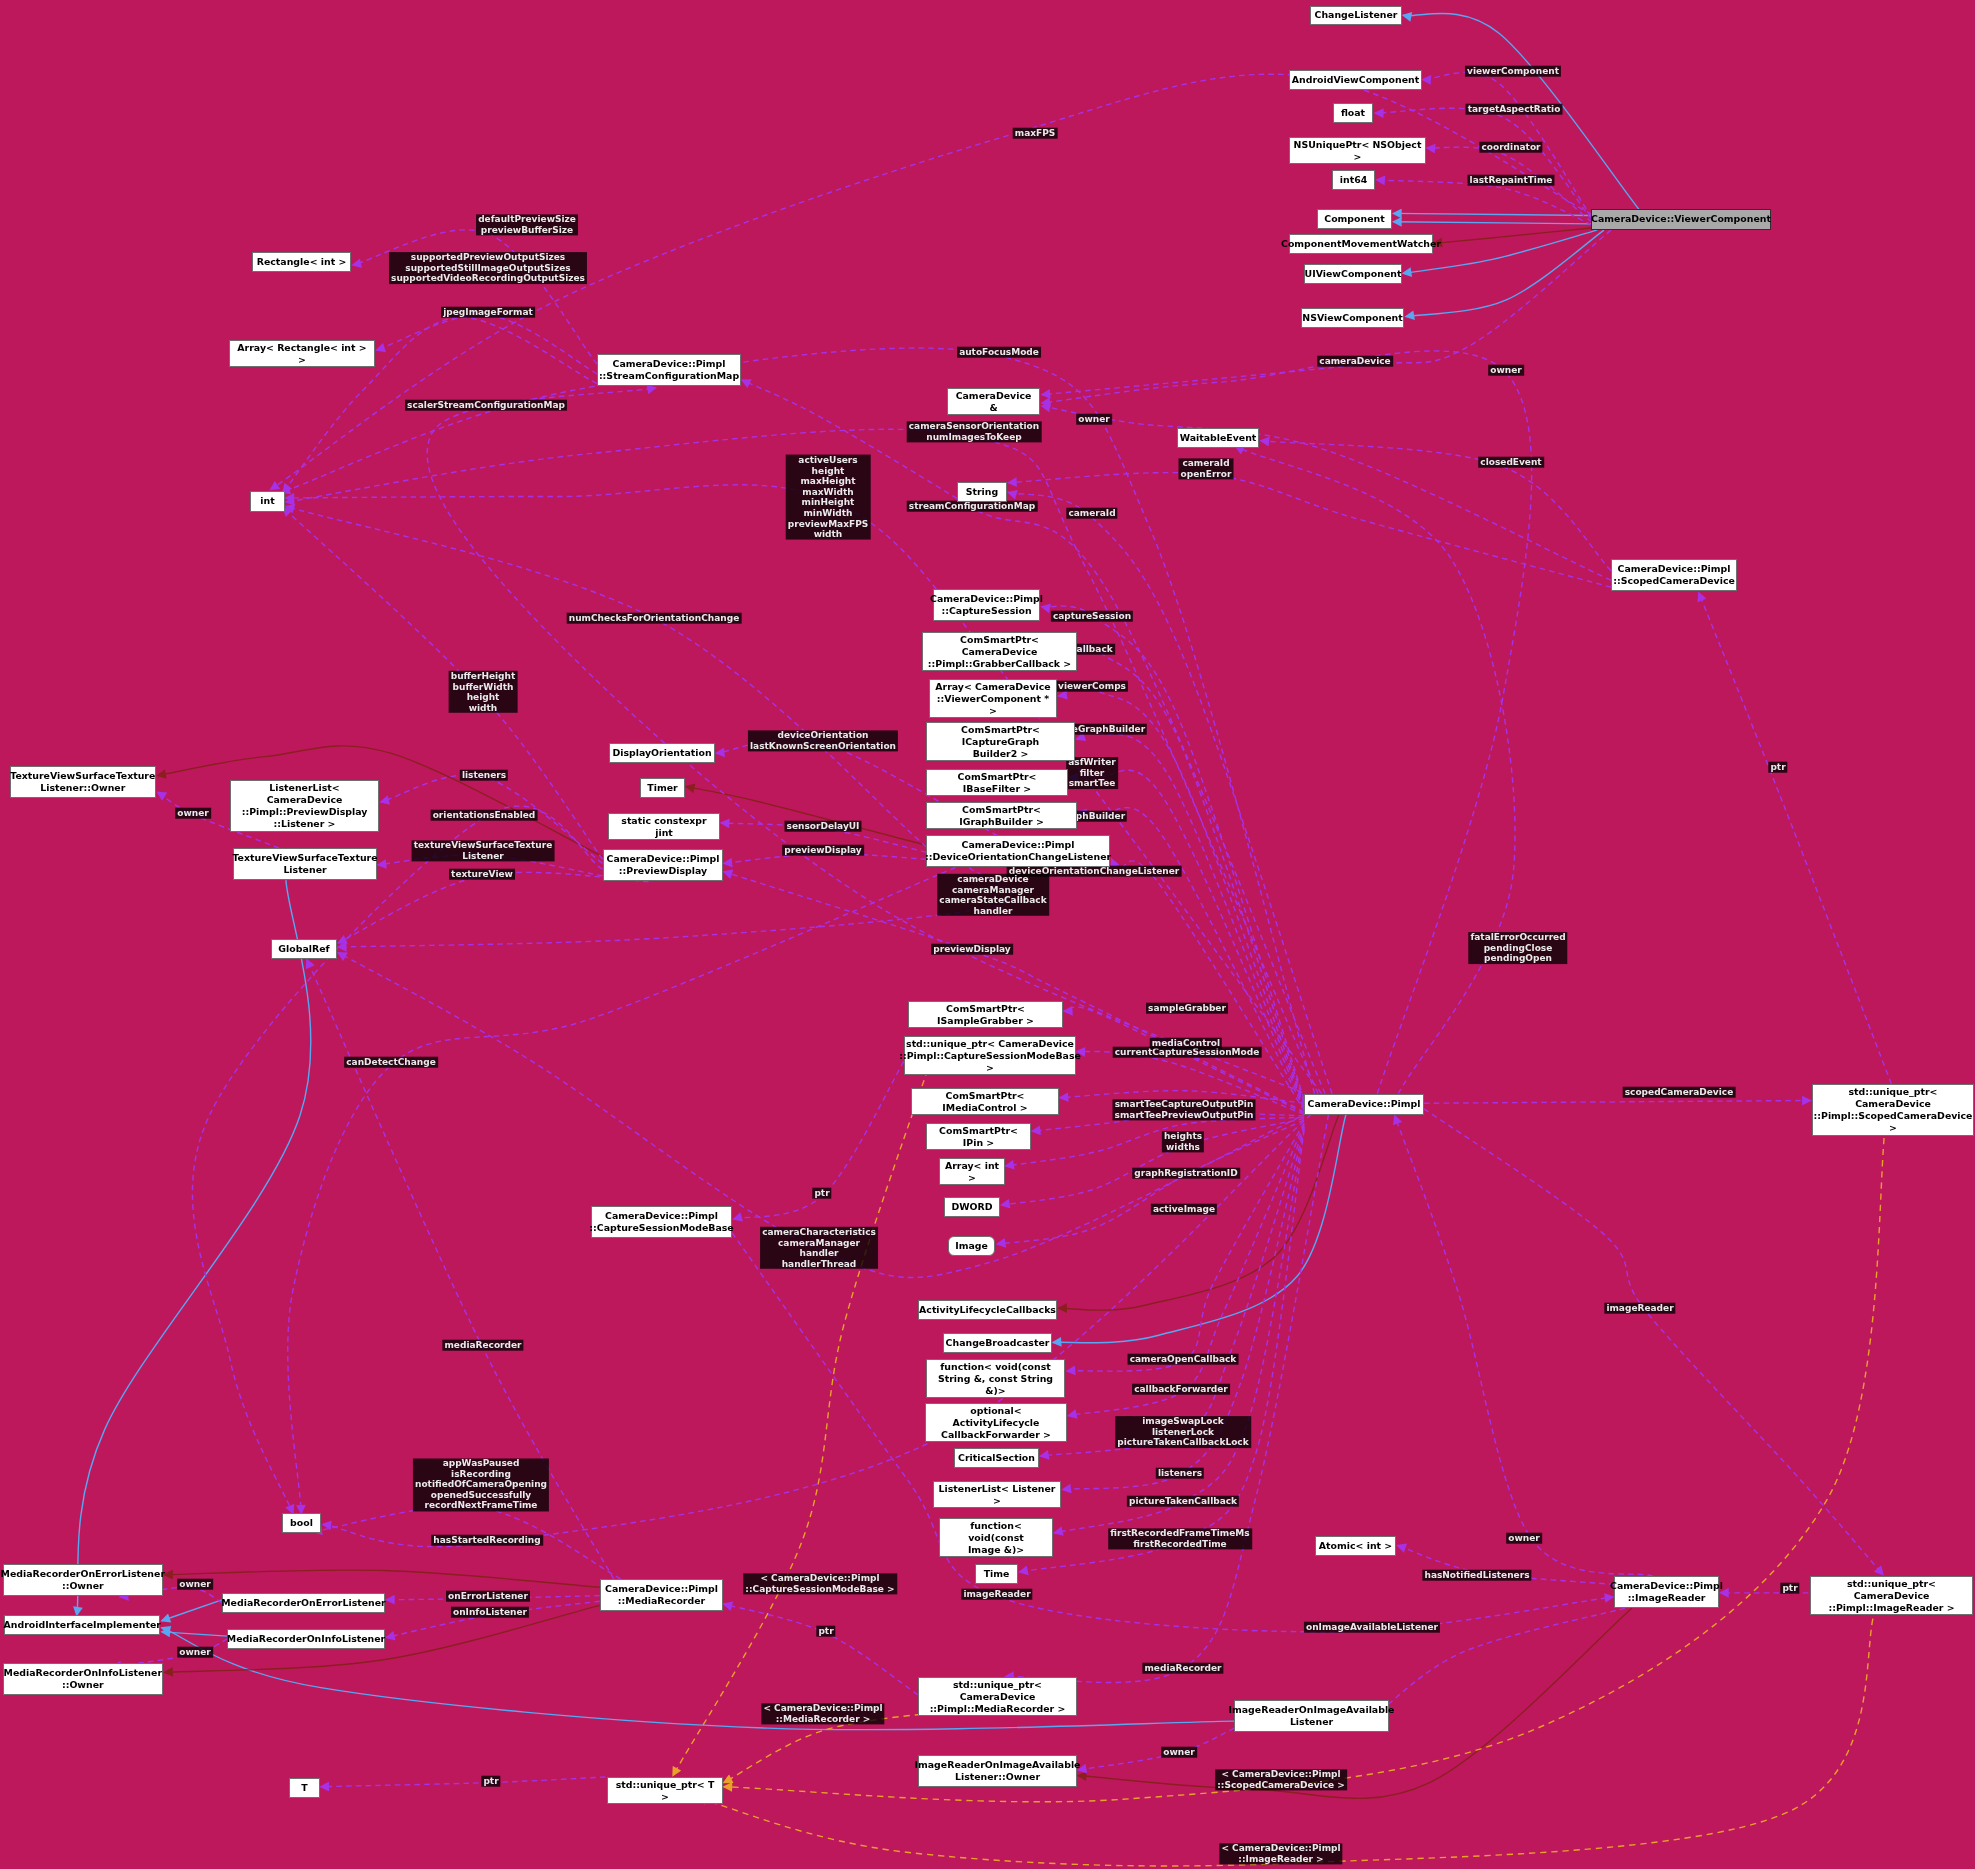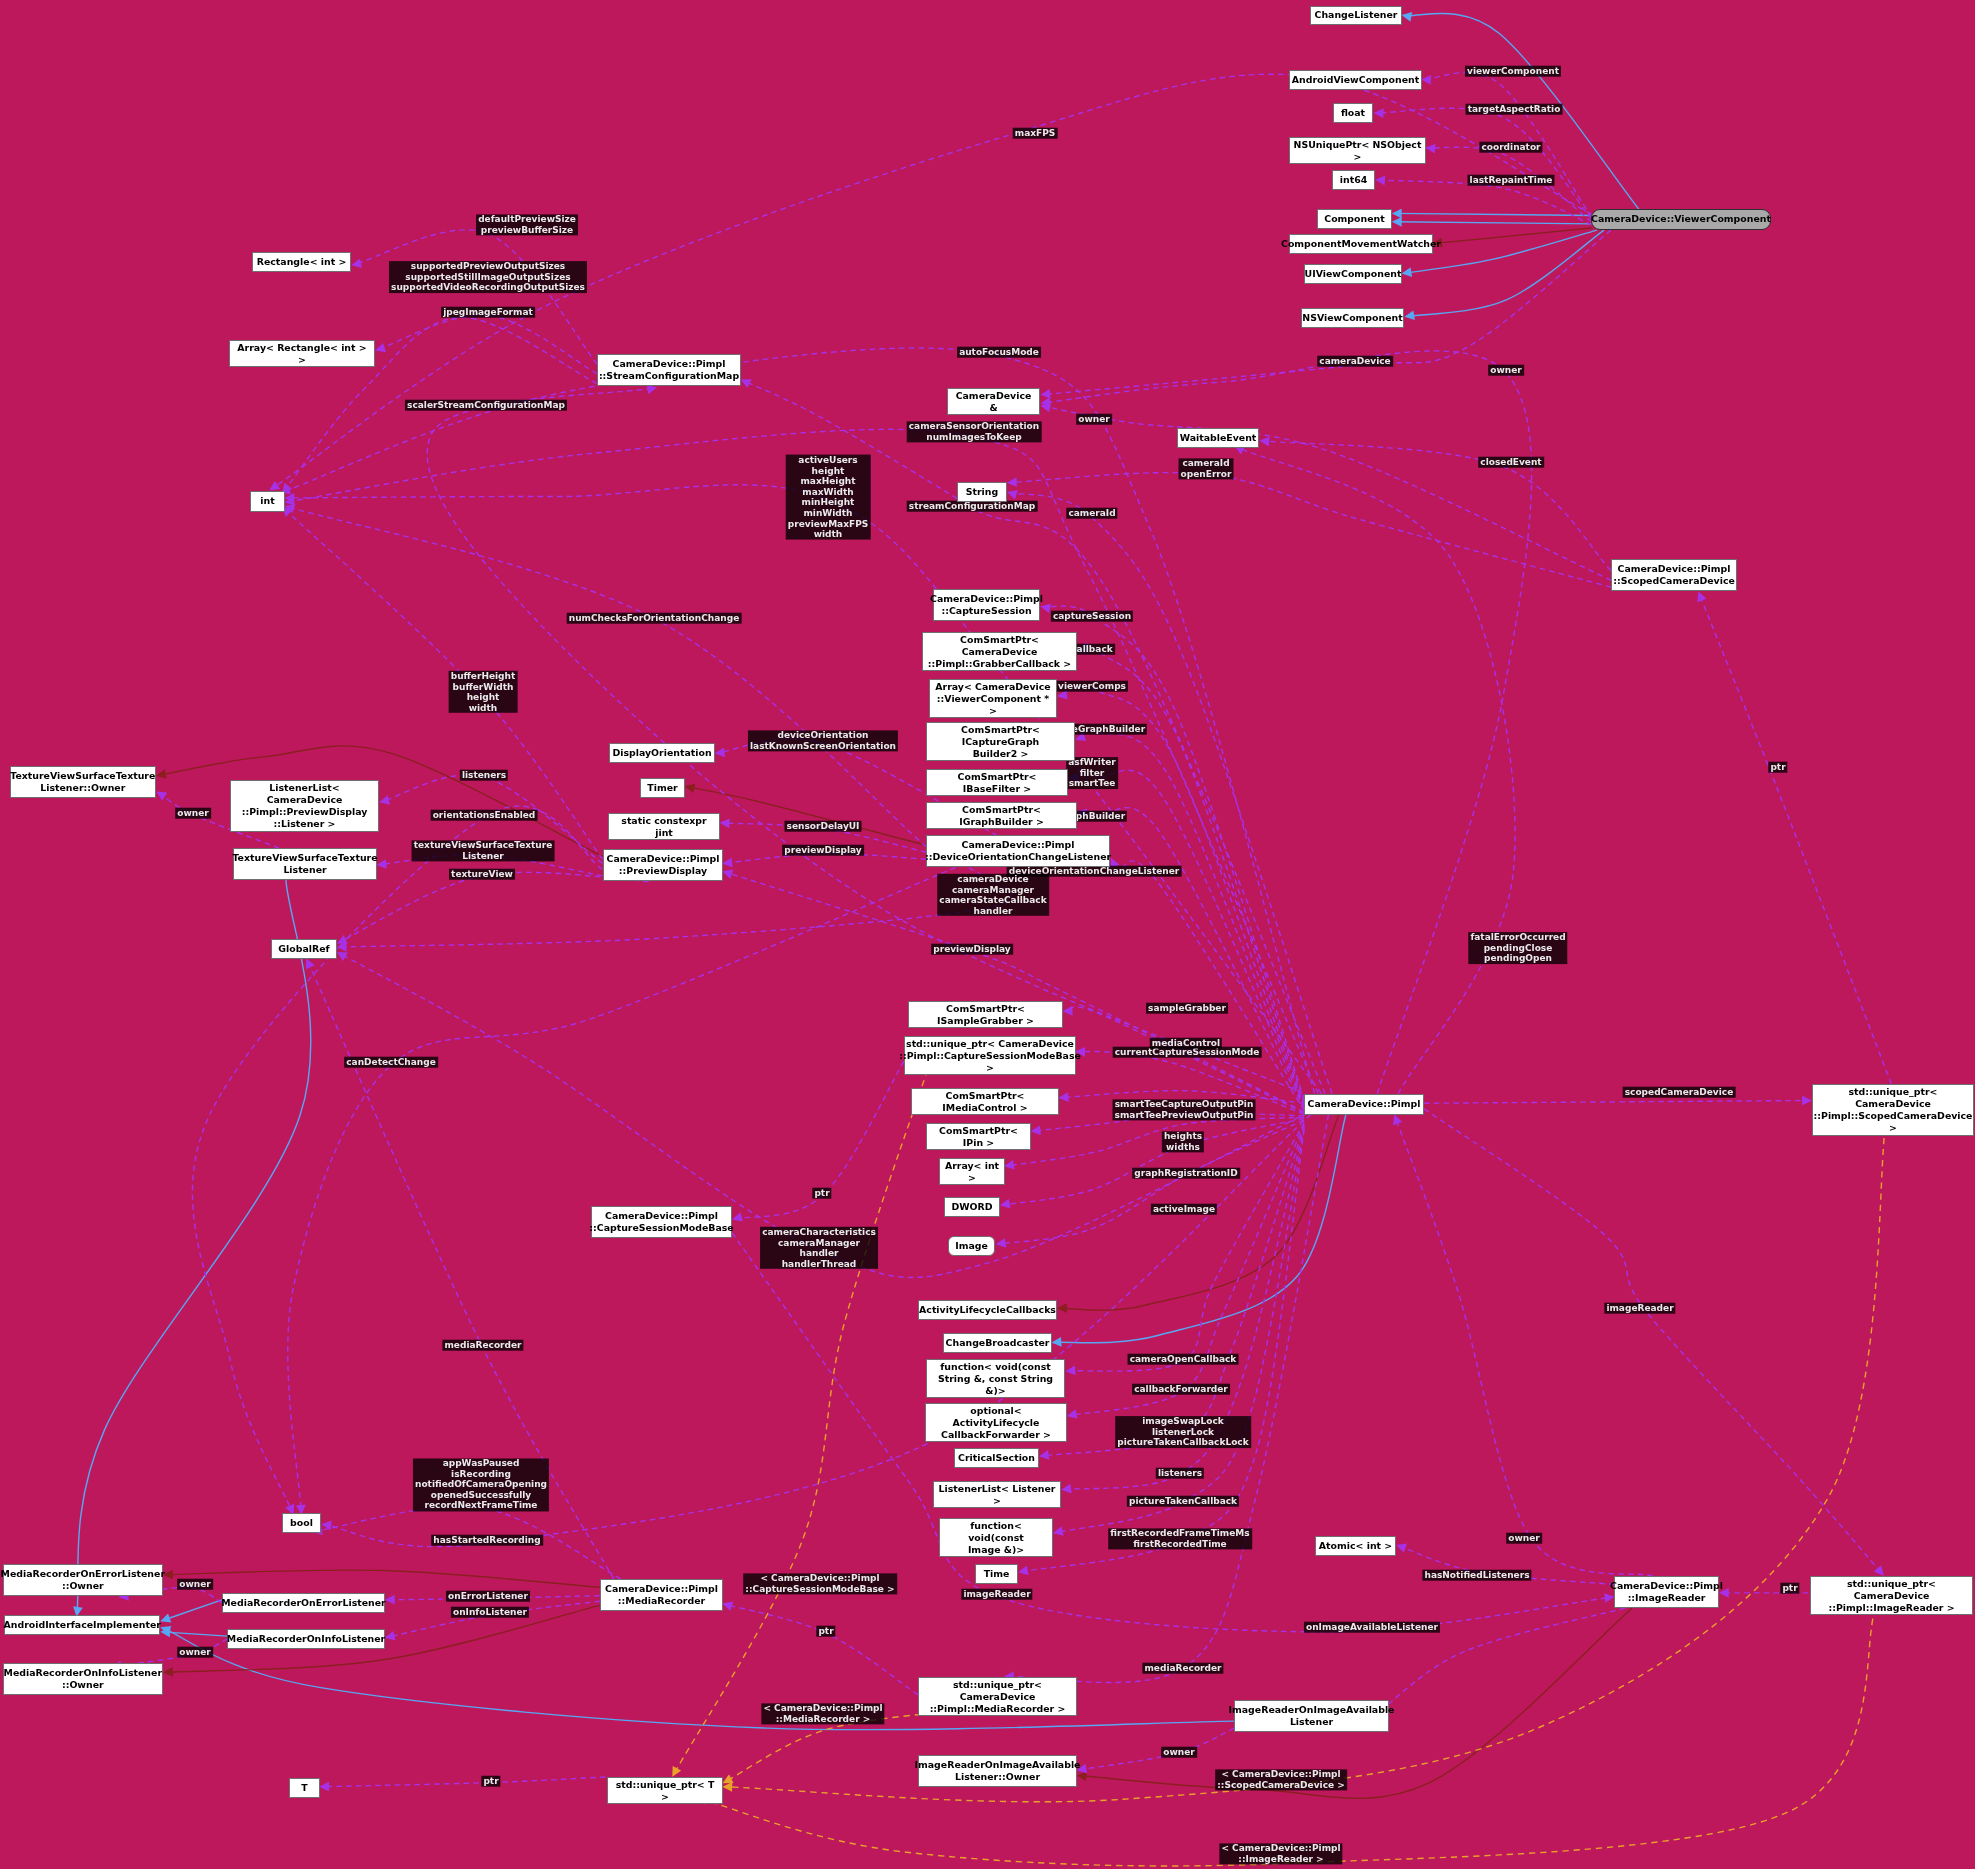--- a/index.html
+++ b/index.html
@@ -133,21 +133,21 @@
       <path d="M1296,1522C1276.6666666666667,1554 1220.6666666666667,1676.3333333333333 1180,1714C1139.3333333333333,1751.6666666666667 1073.3333333333333,1742.3333333333333 1052,1748" class="e c-p" marker-end="url(#m-p)"></path>
       <path d="M1050,1768C1091.6666666666667,1826.6666666666667 1236.3333333333333,2033 1300,2120C1363.6666666666667,2207 1332,2253.3333333333335 1432,2290C1532,2326.6666666666665 1753.1666666666667,2340 1900,2340C2046.8333333333333,2340 2244.1666666666665,2298.3333333333335 2313,2290" class="e c-p" marker-end="url(#m-p)"></path>
       <path d="M868,2548C840.6666666666666,2549.3333333333335 772,2553.6666666666665 704,2556C636,2558.3333333333335 500.6666666666667,2561 460,2562" class="e c-p" marker-end="url(#m-p)"></path>
     </svg>
 <div class="node" style="left: 1310px; top: 5.6px; width: 92px; min-height: 19.5px;">ChangeListener</div>
     <div class="node" style="left: 1289px; top: 70px; width: 133px; min-height: 19.5px;">AndroidViewComponent</div>
     <div class="node" style="left: 1333px; top: 103px; width: 40px; min-height: 19.5px;">float</div>
     <div class="node" style="left: 1289px; top: 137px; width: 137px; min-height: 19.5px;">NSUniquePtr&lt; NSObject &gt;</div>
     <div class="node" style="left: 1332px; top: 170px; width: 43px; min-height: 19.5px;">int64</div>
     <div class="node" style="left: 1317px; top: 209px; width: 75px; min-height: 19.5px;">Component</div>
-    <div class="node hl" style="left: 1591px; top: 209px; width: 180px; min-height: 21px; border-radius: 9px;">CameraDevice::ViewerComponent</div>
+    <div class="node hl" style="left: 1591px; top: 209px; width: 180px; min-height: 21px;">CameraDevice::ViewerComponent</div>
     <div class="node" style="left: 1289px; top: 234px; width: 144px; min-height: 19.5px;">ComponentMovementWatcher</div>
     <div class="node" style="left: 1304px; top: 264px; width: 98px; min-height: 19.5px;">UIViewComponent</div>
     <div class="node" style="left: 1301px; top: 308px; width: 103px; min-height: 19.5px;">NSViewComponent</div>
     <div class="node" style="left: 252px; top: 252px; width: 99px; min-height: 19.5px;">Rectangle&lt; int &gt;</div>
     <div class="node" style="left: 229px; top: 340px; width: 146px; min-height: 19.5px;">Array&lt; Rectangle&lt; int &gt; &gt;</div>
     <div class="node" style="left: 597px; top: 354px; width: 144px; min-height: 32px;">CameraDevice::Pimpl
 ::StreamConfigurationMap</div>
     <div class="node" style="left: 947px; top: 388px; width: 93px; min-height: 19.5px;">CameraDevice &amp;</div>
     <div class="node" style="left: 1177px; top: 428px; width: 82px; min-height: 19.5px;">WaitableEvent</div>
     <div class="node" style="left: 957px; top: 482px; width: 50px; min-height: 19.5px;">String</div>
@@ -226,21 +226,21 @@
 ::Pimpl::ScopedCameraDevice &gt;</div>
     <div class="node" style="left: 1611px; top: 559px; width: 126px; min-height: 32px;">CameraDevice::Pimpl
 ::ScopedCameraDevice</div>
     <div class="elabel" style="left: 1513px; top: 71px;">viewerComponent</div>
     <div class="elabel" style="left: 1514px; top: 109px;">targetAspectRatio</div>
     <div class="elabel" style="left: 1511px; top: 147px;">coordinator</div>
     <div class="elabel" style="left: 1511px; top: 180px;">lastRepaintTime</div>
     <div class="elabel" style="left: 999px; top: 133px; margin-left: 36px;">maxFPS</div>
     <div class="elabel" style="left: 527px; top: 225px;">defaultPreviewSize
 previewBufferSize</div>
-    <div class="elabel" style="left: 488px; top: 277px;">supportedPreviewOutputSizes
+    <div class="elabel" style="left: 488px; top: 268px;">supportedPreviewOutputSizes
 supportedStillImageOutputSizes
 supportedVideoRecordingOutputSizes</div>
     <div class="elabel" style="left: 488px; top: 312px;">jpegImageFormat</div>
     <div class="elabel" style="left: 486px; top: 405px;">scalerStreamConfigurationMap</div>
     <div class="elabel" style="left: 999px; top: 352px;">autoFocusMode</div>
     <div class="elabel" style="left: 1355px; top: 361px;">cameraDevice</div>
     <div class="elabel" style="left: 1506px; top: 370px;">owner</div>
     <div class="elabel" style="left: 1511px; top: 462px;">closedEvent</div>
     <div class="elabel" style="left: 1206px; top: 469px;">cameraId
 openError</div>

